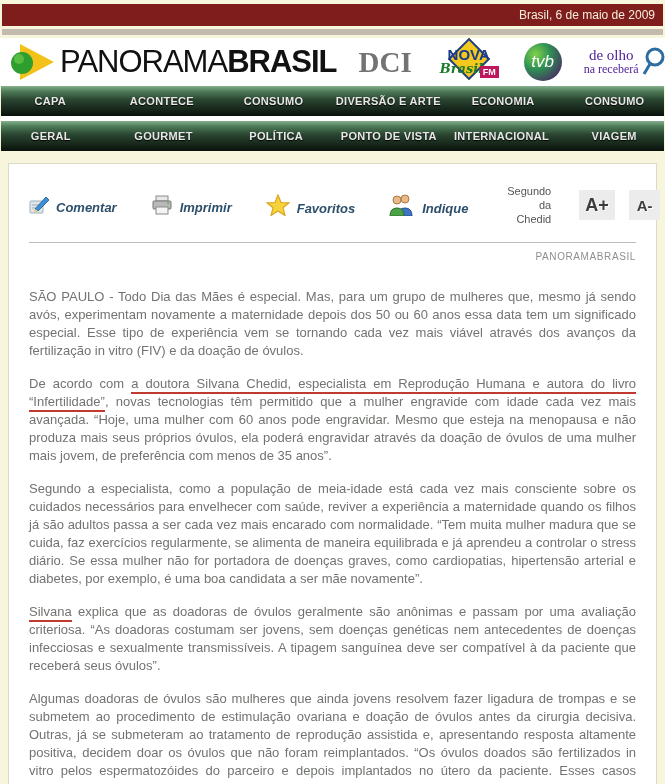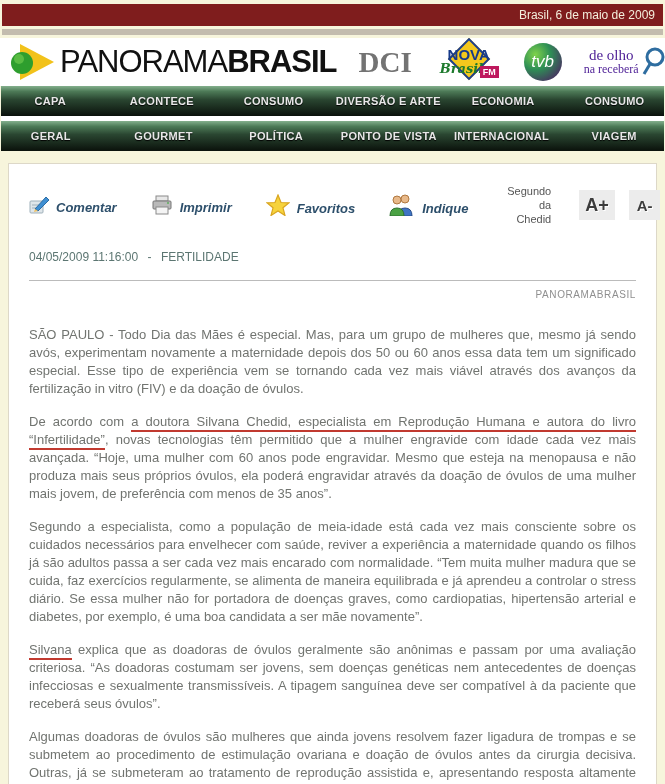--- a/index.html
+++ b/index.html
@@ -211,25 +211,20 @@
     <div class="toolbar-right">
       <div class="fontsize-label">
         <span>Segundo da</span><br>
         <span>Chedid</span>
       </div>
       <button class="btn-font plus">A+</button>
       <button class="btn-font minus">A-</button>
     </div>
   </div>
 
-  <div class="dateline">
-    <span>04/05/2009 11:16:00</span>
-    <span class="cat">-</span>
-    <span class="cat">FERTILIDADE</span>
-  </div>
 
 
   <hr class="rule">
 
   <div class="byline">PANORAMABRASIL</div>
 
   <div class="article-body" id="article-body">
       <p class="body-para"><span>SÃO PAULO - Todo Dia das Mães é especial. Mas, para um grupo de mulheres que, mesmo já sendo avós, experimentam novamente a maternidade depois dos 50 ou 60 anos essa data tem um significado especial. Esse tipo de experiência vem se tornando cada vez mais viável através dos avanços da fertilização in vitro (FIV) e da doação de óvulos.</span></p>
       <p class="body-para"><span>De acordo com </span><span class="red-underline">a doutora Silvana Chedid, especialista em Reprodução Humana e autora do livro “Infertilidade”</span><span>, novas tecnologias têm permitido que a mulher engravide com idade cada vez mais avançada. “Hoje, uma mulher com 60 anos pode engravidar. Mesmo que esteja na menopausa e não produza mais seus próprios óvulos, ela poderá engravidar através da doação de óvulos de uma mulher mais jovem, de preferência com menos de 35 anos”.</span></p>
       <p class="body-para"><span>Segundo a especialista, como a população de meia-idade está cada vez mais consciente sobre os cuidados necessários para envelhecer com saúde, reviver a experiência a maternidade quando os filhos já são adultos passa a ser cada vez mais encarado com normalidade. “Tem muita mulher madura que se cuida, faz exercícios regularmente, se alimenta de maneira equilibrada e já aprendeu a controlar o stress diário. Se essa mulher não for portadora de doenças graves, como cardiopatias, hipertensão arterial e diabetes, por exemplo, é uma boa candidata a ser mãe novamente”.</span></p>

